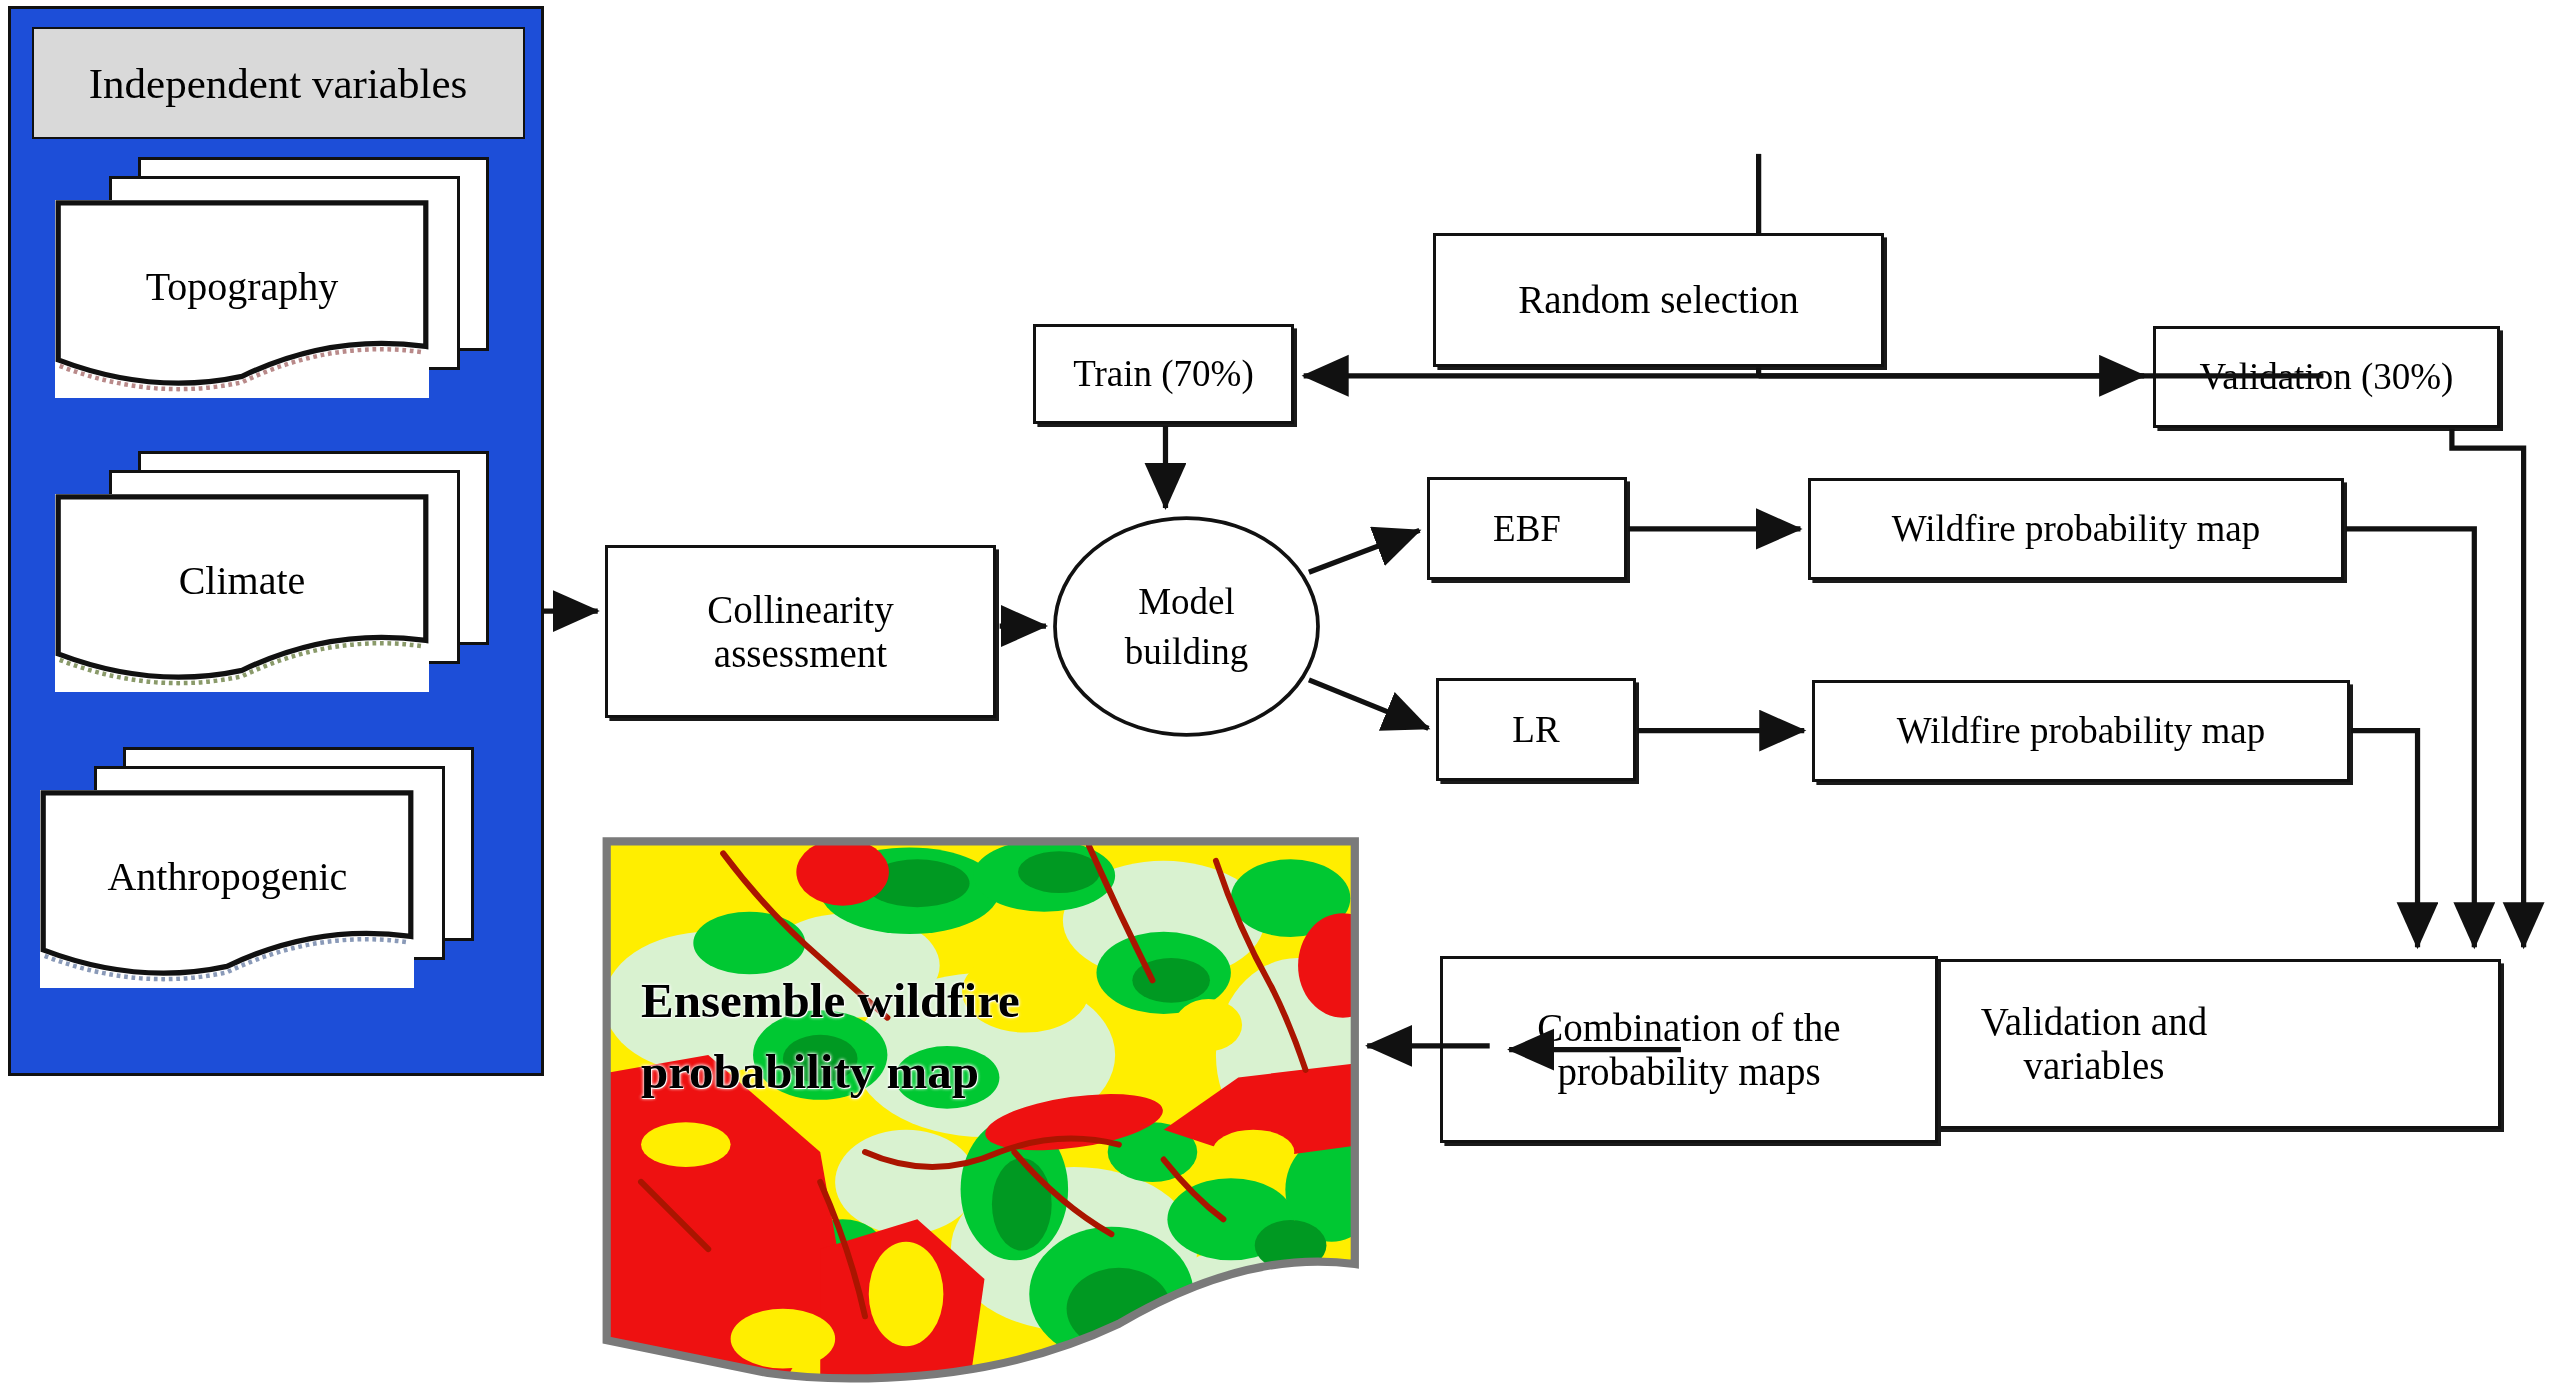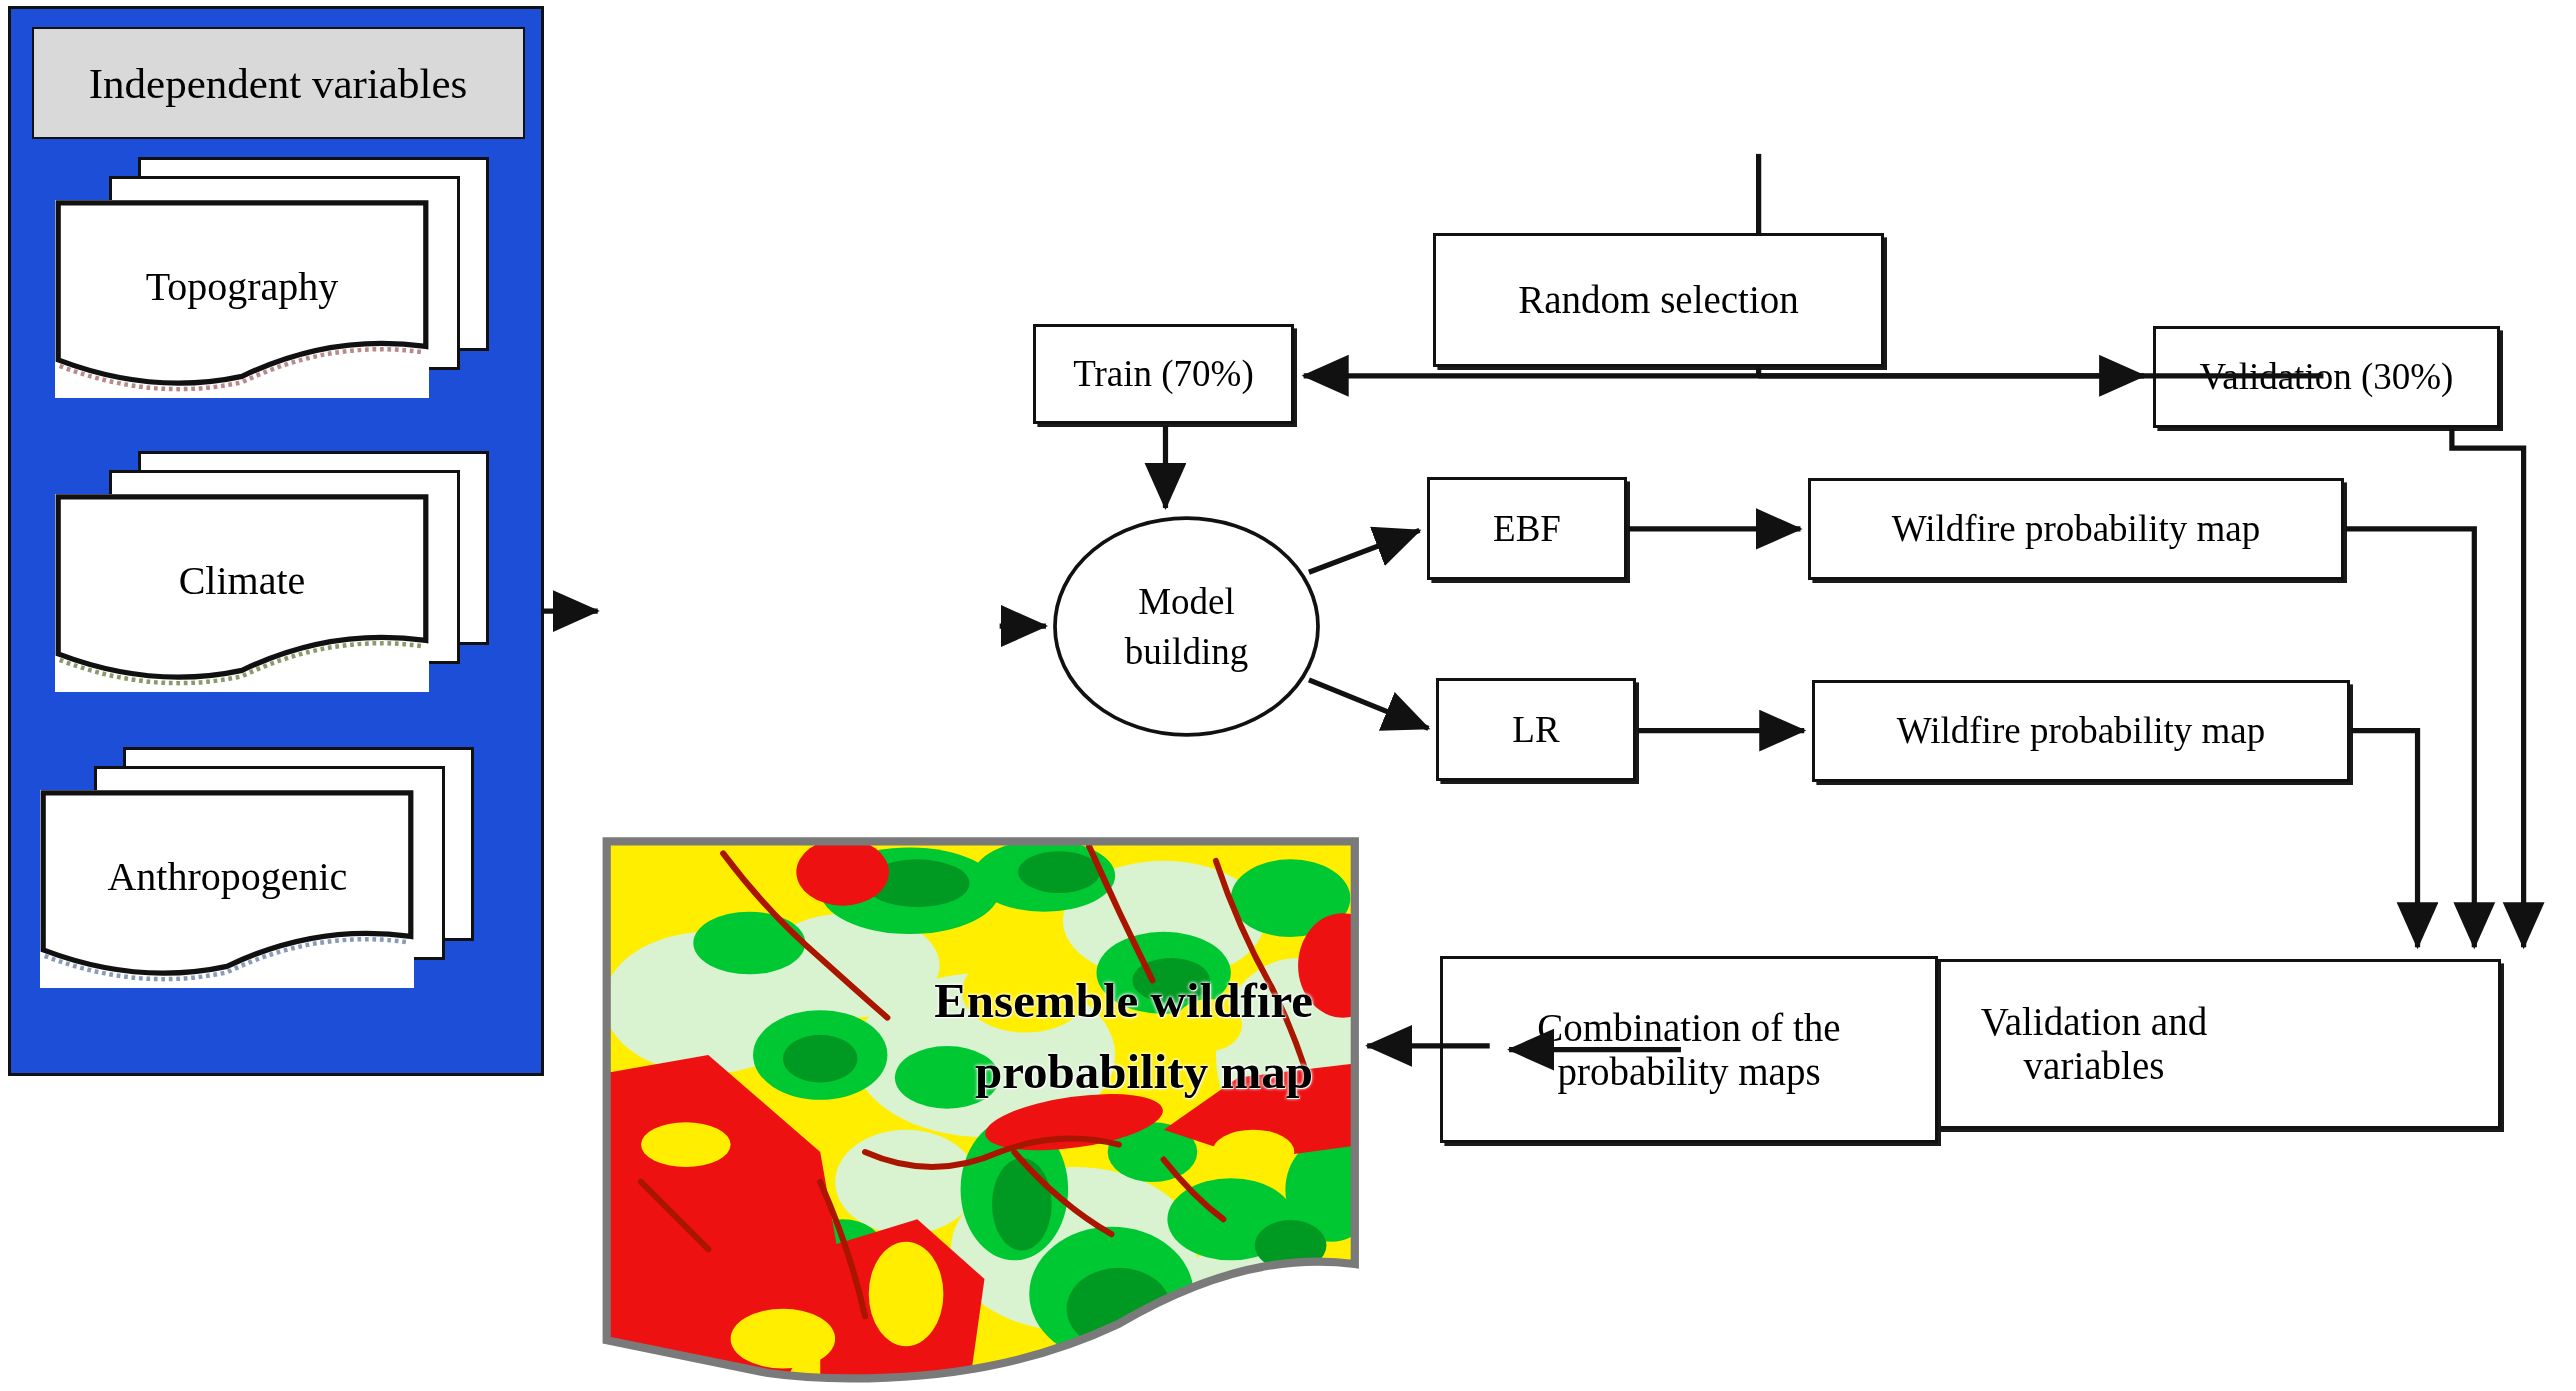--- a/index.html
+++ b/index.html
@@ -45,21 +45,21 @@
   .docgroup .txt{
     position:absolute;left:7.5px;top:43px;width:374px;height:172px;
     display:flex;align-items:center;justify-content:center;font-size:40px;
   }
 
   
   #mapWrap{position:absolute;left:596px;top:831px;width:768px;height:554px;}
   #mapWrap svg{position:absolute;left:0;top:0;}
   #mapLabel{
     position:absolute;left:45px;top:134px;width:672px;
-    text-align:right;font-size:49px;font-weight:bold;line-height:1.45;
+    text-align:left;font-size:49px;font-weight:bold;line-height:1.45;
     text-shadow:0 0 3.7px #fff,0 0 3.7px #fff,0.7px 0.7px 0 #fff;
     pointer-events:none;
   }
   #mapLabel span{display:block;}
 </style>
 </head>
 <body>
 
 <div id="stage">
 
@@ -109,20 +109,24 @@
   </div>
 
   <div class="node" style="left:1033px;top:324px;width:261px;height:100px;font-size:37px;">
     <span class="lbl">Train (70%)</span>
   </div>
 
   <div class="node" style="left:2153px;top:326px;width:347px;height:102px;font-size:37px;">
     <span class="lbl">Validation (30%)</span>
   </div>
 
+  <div class="node" style="left:605px;top:545px;width:391px;height:173px;font-size:39px;flex-direction:column;">
+    <span class="lbl">Collinearity</span>
+    <span class="lbl">assessment</span>
+  </div>
 
   <div style="position:absolute;left:1052px;top:515px;width:269px;height:223px;">
     <svg width="269" height="223" viewBox="0 0 360 298" style="position:absolute;left:0;top:0;">
       <ellipse cx="180" cy="149" rx="176" ry="145" fill="#fff" stroke="#111" stroke-width="5"></ellipse>
     </svg>
     <div style="position:absolute;inset:0;display:flex;flex-direction:column;align-items:center;
                 justify-content:center;font-size:37px;line-height:1.35;">
       <span>Model</span>
       <span>building</span>
     </div>

